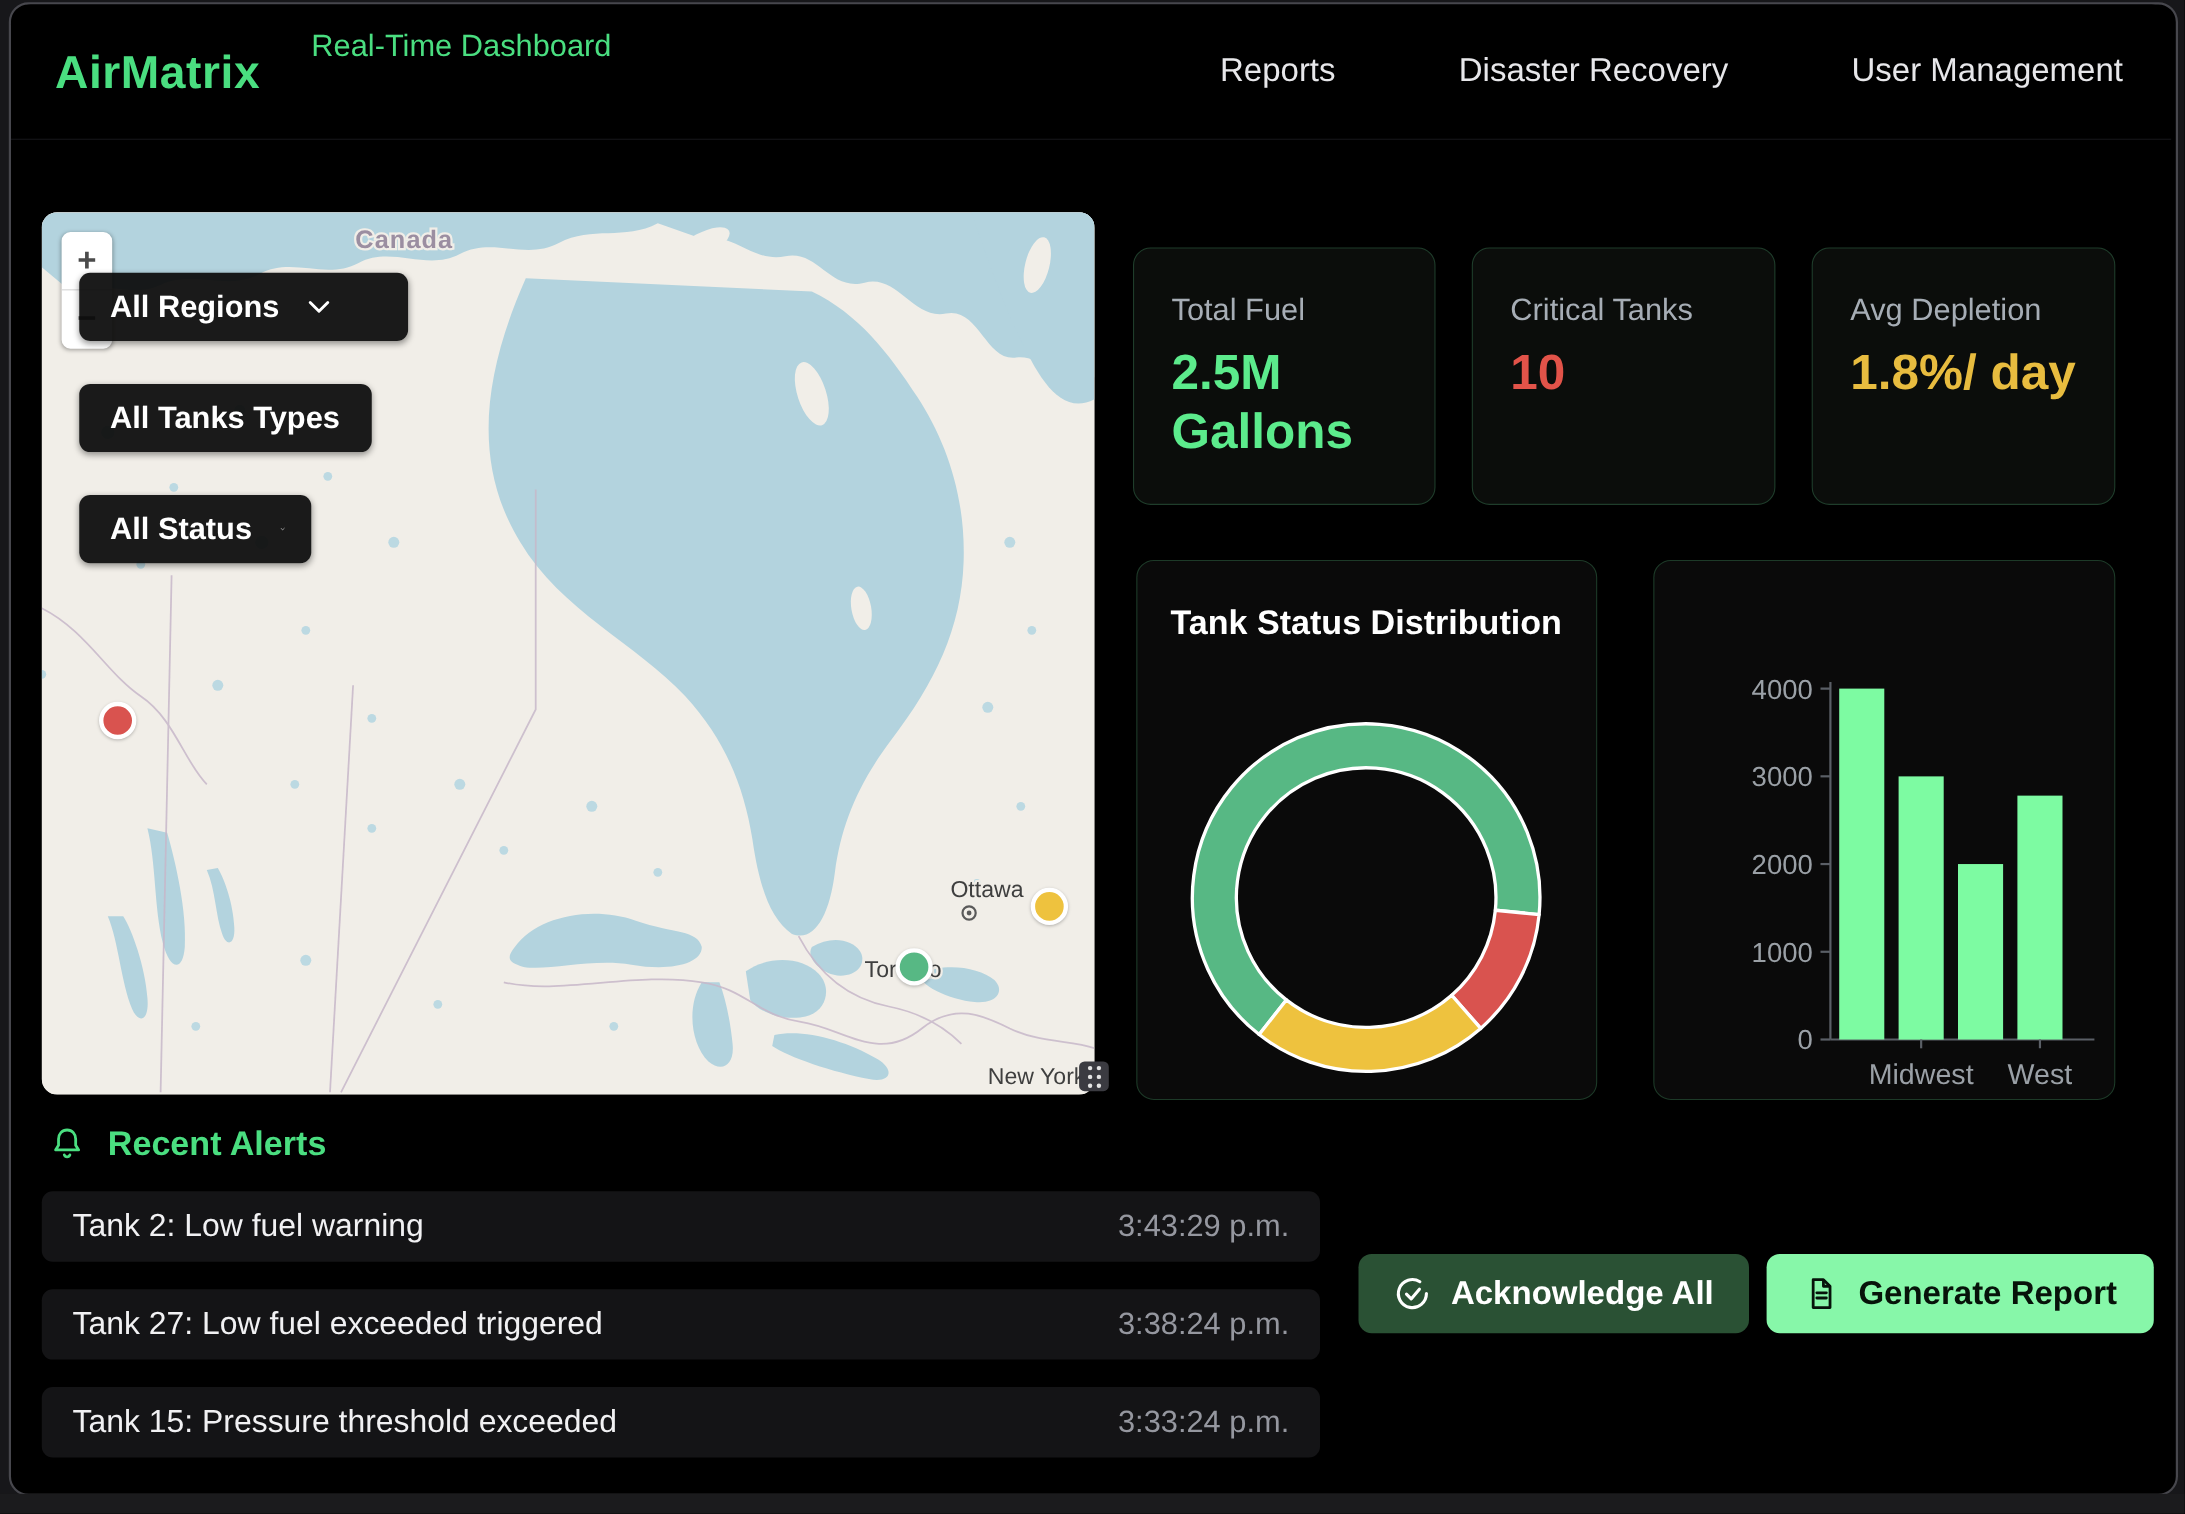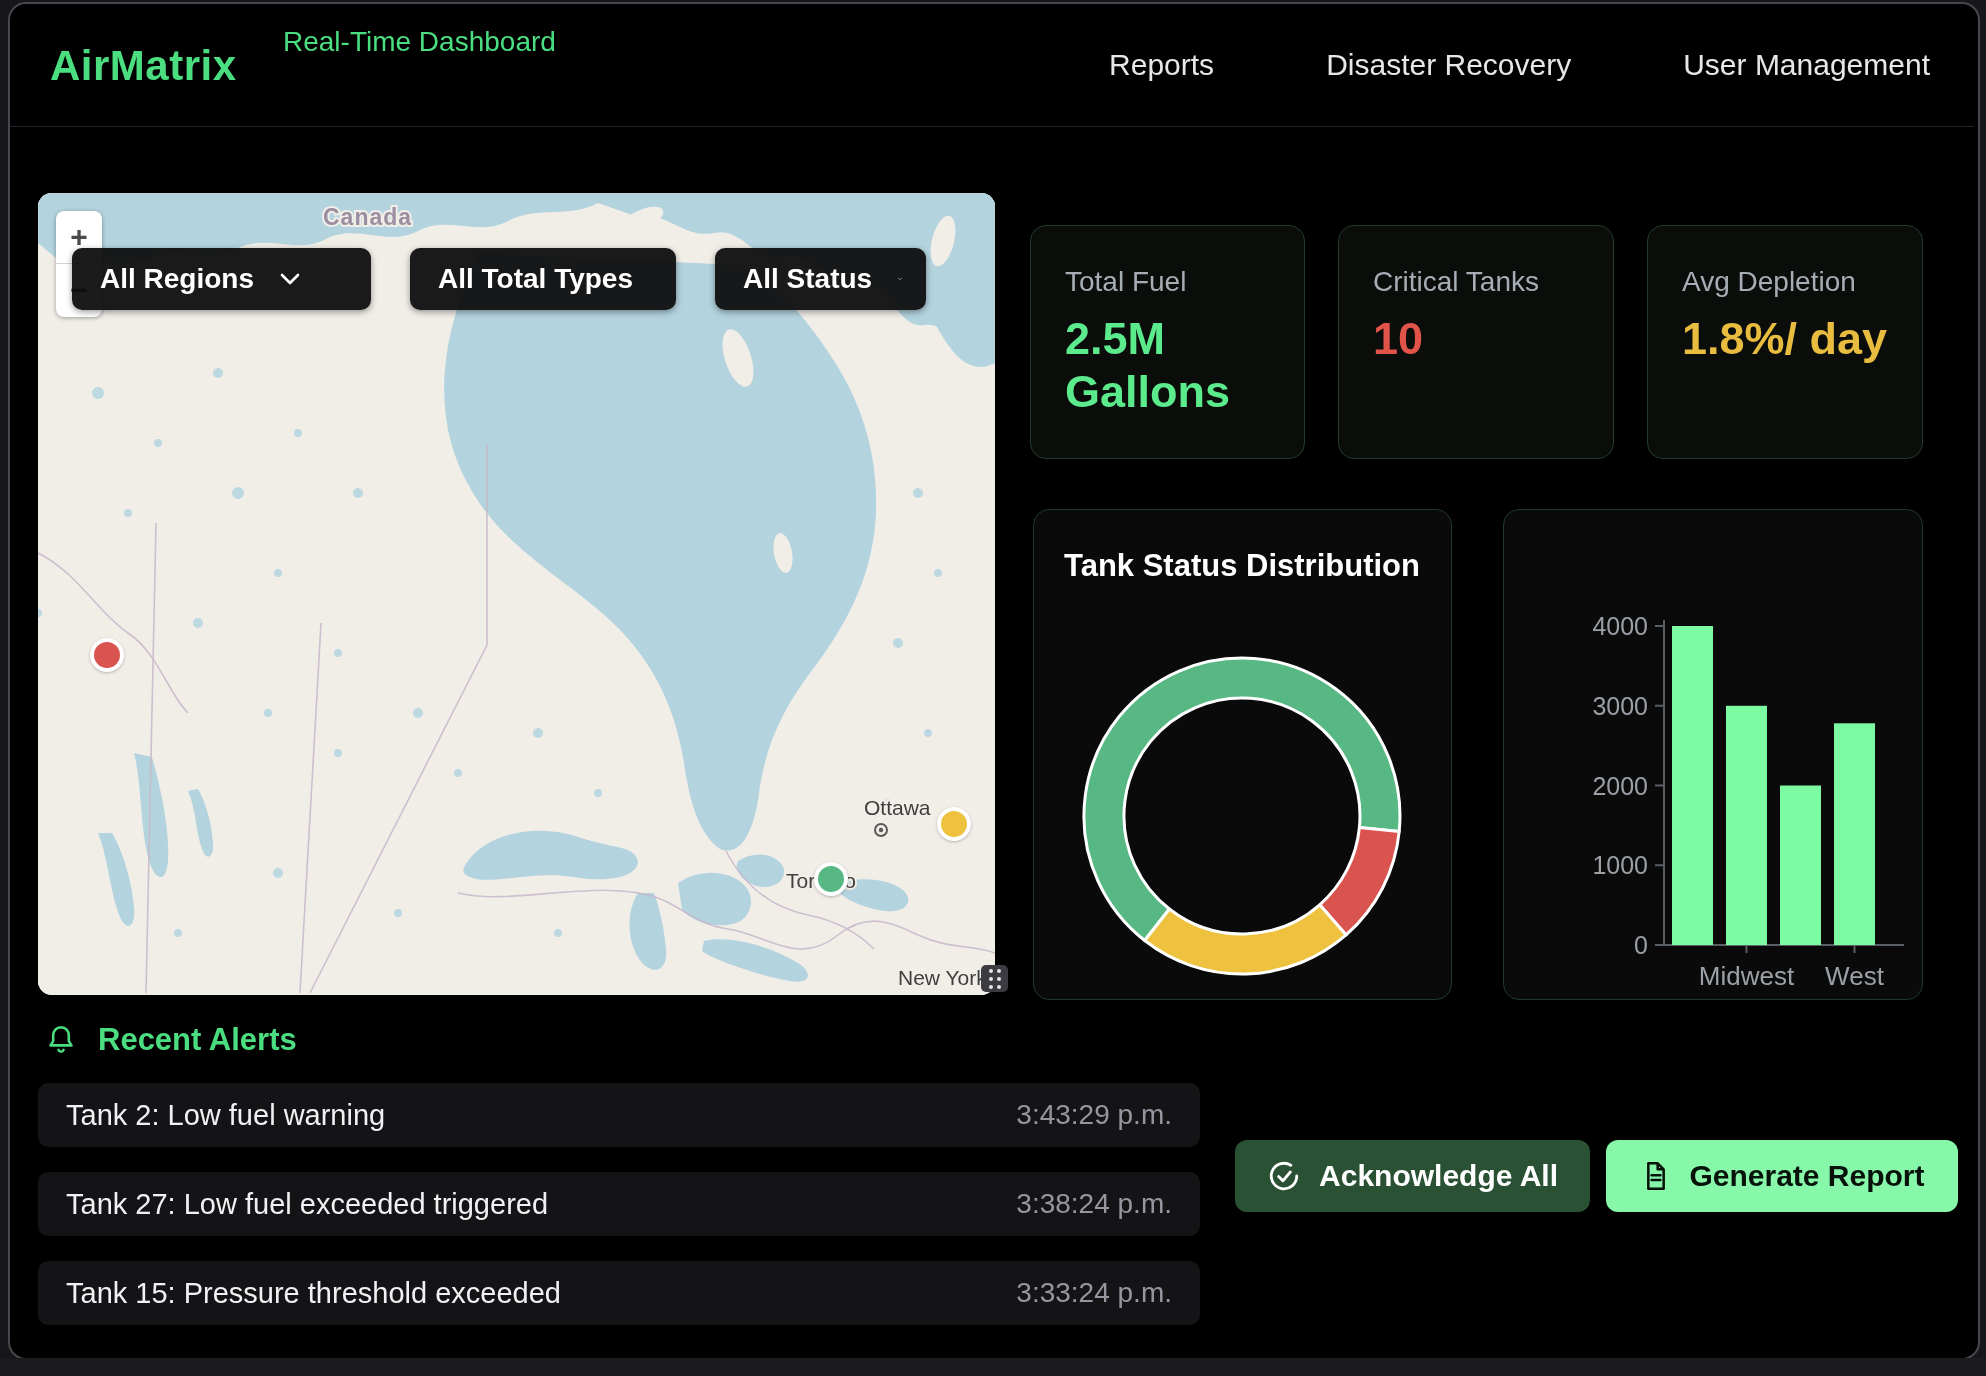--- a/index.html
+++ b/index.html
@@ -24,21 +24,21 @@
   .nav-item{font-size:30px;color:#e7e7ea;cursor:pointer;white-space:nowrap;}
   
   .map-panel{position:absolute;left:38px;top:193px;width:957px;height:802px;border-radius:14px;
              overflow:hidden;background:#f1eee8;}
   .map-svg{position:absolute;left:0;top:0;}
   .zoom-ctrl{position:absolute;left:18px;top:18px;width:46px;height:106px;background:#fff;border-radius:8px;
              box-shadow:0 1px 4px rgba(0,0,0,.35);}
   .zoom-btn{width:46px;height:52px;display:flex;align-items:center;justify-content:center;
             font-size:30px;font-weight:bold;color:#4b4b4b;cursor:pointer;}
   .zoom-divider{height:1px;background:#d4d4d4;}
-  .map-filters{position:absolute;left:34px;top:55px;display:flex;gap:39px;}
+  .map-filters{position:absolute;left:34px;top:55px;display:flex;gap:39px;flex-direction:column;}
   .map-select{height:62px;background:#0b0b0bee;border-radius:10px;display:flex;align-items:center;
               padding:0 24px 0 28px;cursor:pointer;box-shadow:0 2px 6px rgba(0,0,0,.4);}
   .map-select span{font-size:28px;font-weight:600;color:#fff;white-space:nowrap;}
   .map-select svg{margin-left:26px;}
   .sel-regions{width:247px;}
   .sel-fuel{width:214px;}
   .sel-status{width:159px;}
   .marker{position:absolute;width:34px;height:34px;border-radius:50%;border:4px solid #fff;
           box-sizing:border-box;box-shadow:0 1px 3px rgba(0,0,0,.25);cursor:pointer;}
   .drag-handle{position:absolute;left:981px;top:965px;width:27px;height:27px;background:#3b3b41;
@@ -173,21 +173,21 @@
   </div>
 
   <div class="map-filters">
     <div class="map-select sel-regions">
       <span>All Regions</span>
       <svg width="20" height="12" viewBox="0 0 20 12">
           <polyline points="2,2 10,10 18,2" fill="none" stroke="#fff" stroke-width="2.6" stroke-linecap="round" stroke-linejoin="round"></polyline>
         </svg>
     </div>
     <div class="map-select sel-fuel">
-      <span>All Total Types</span>
+      <span>All Tanks Types</span>
       <svg width="20" height="12" viewBox="0 0 20 12">
           <polyline points="2,2 10,10 18,2" fill="none" stroke="#fff" stroke-width="2.6" stroke-linecap="round" stroke-linejoin="round"></polyline>
         </svg>
     </div>
     <div class="map-select sel-status">
       <span>All Status</span>
       <svg width="20" height="12" viewBox="0 0 20 12">
           <polyline points="2,2 10,10 18,2" fill="none" stroke="#fff" stroke-width="2.6" stroke-linecap="round" stroke-linejoin="round"></polyline>
         </svg>
     </div>

